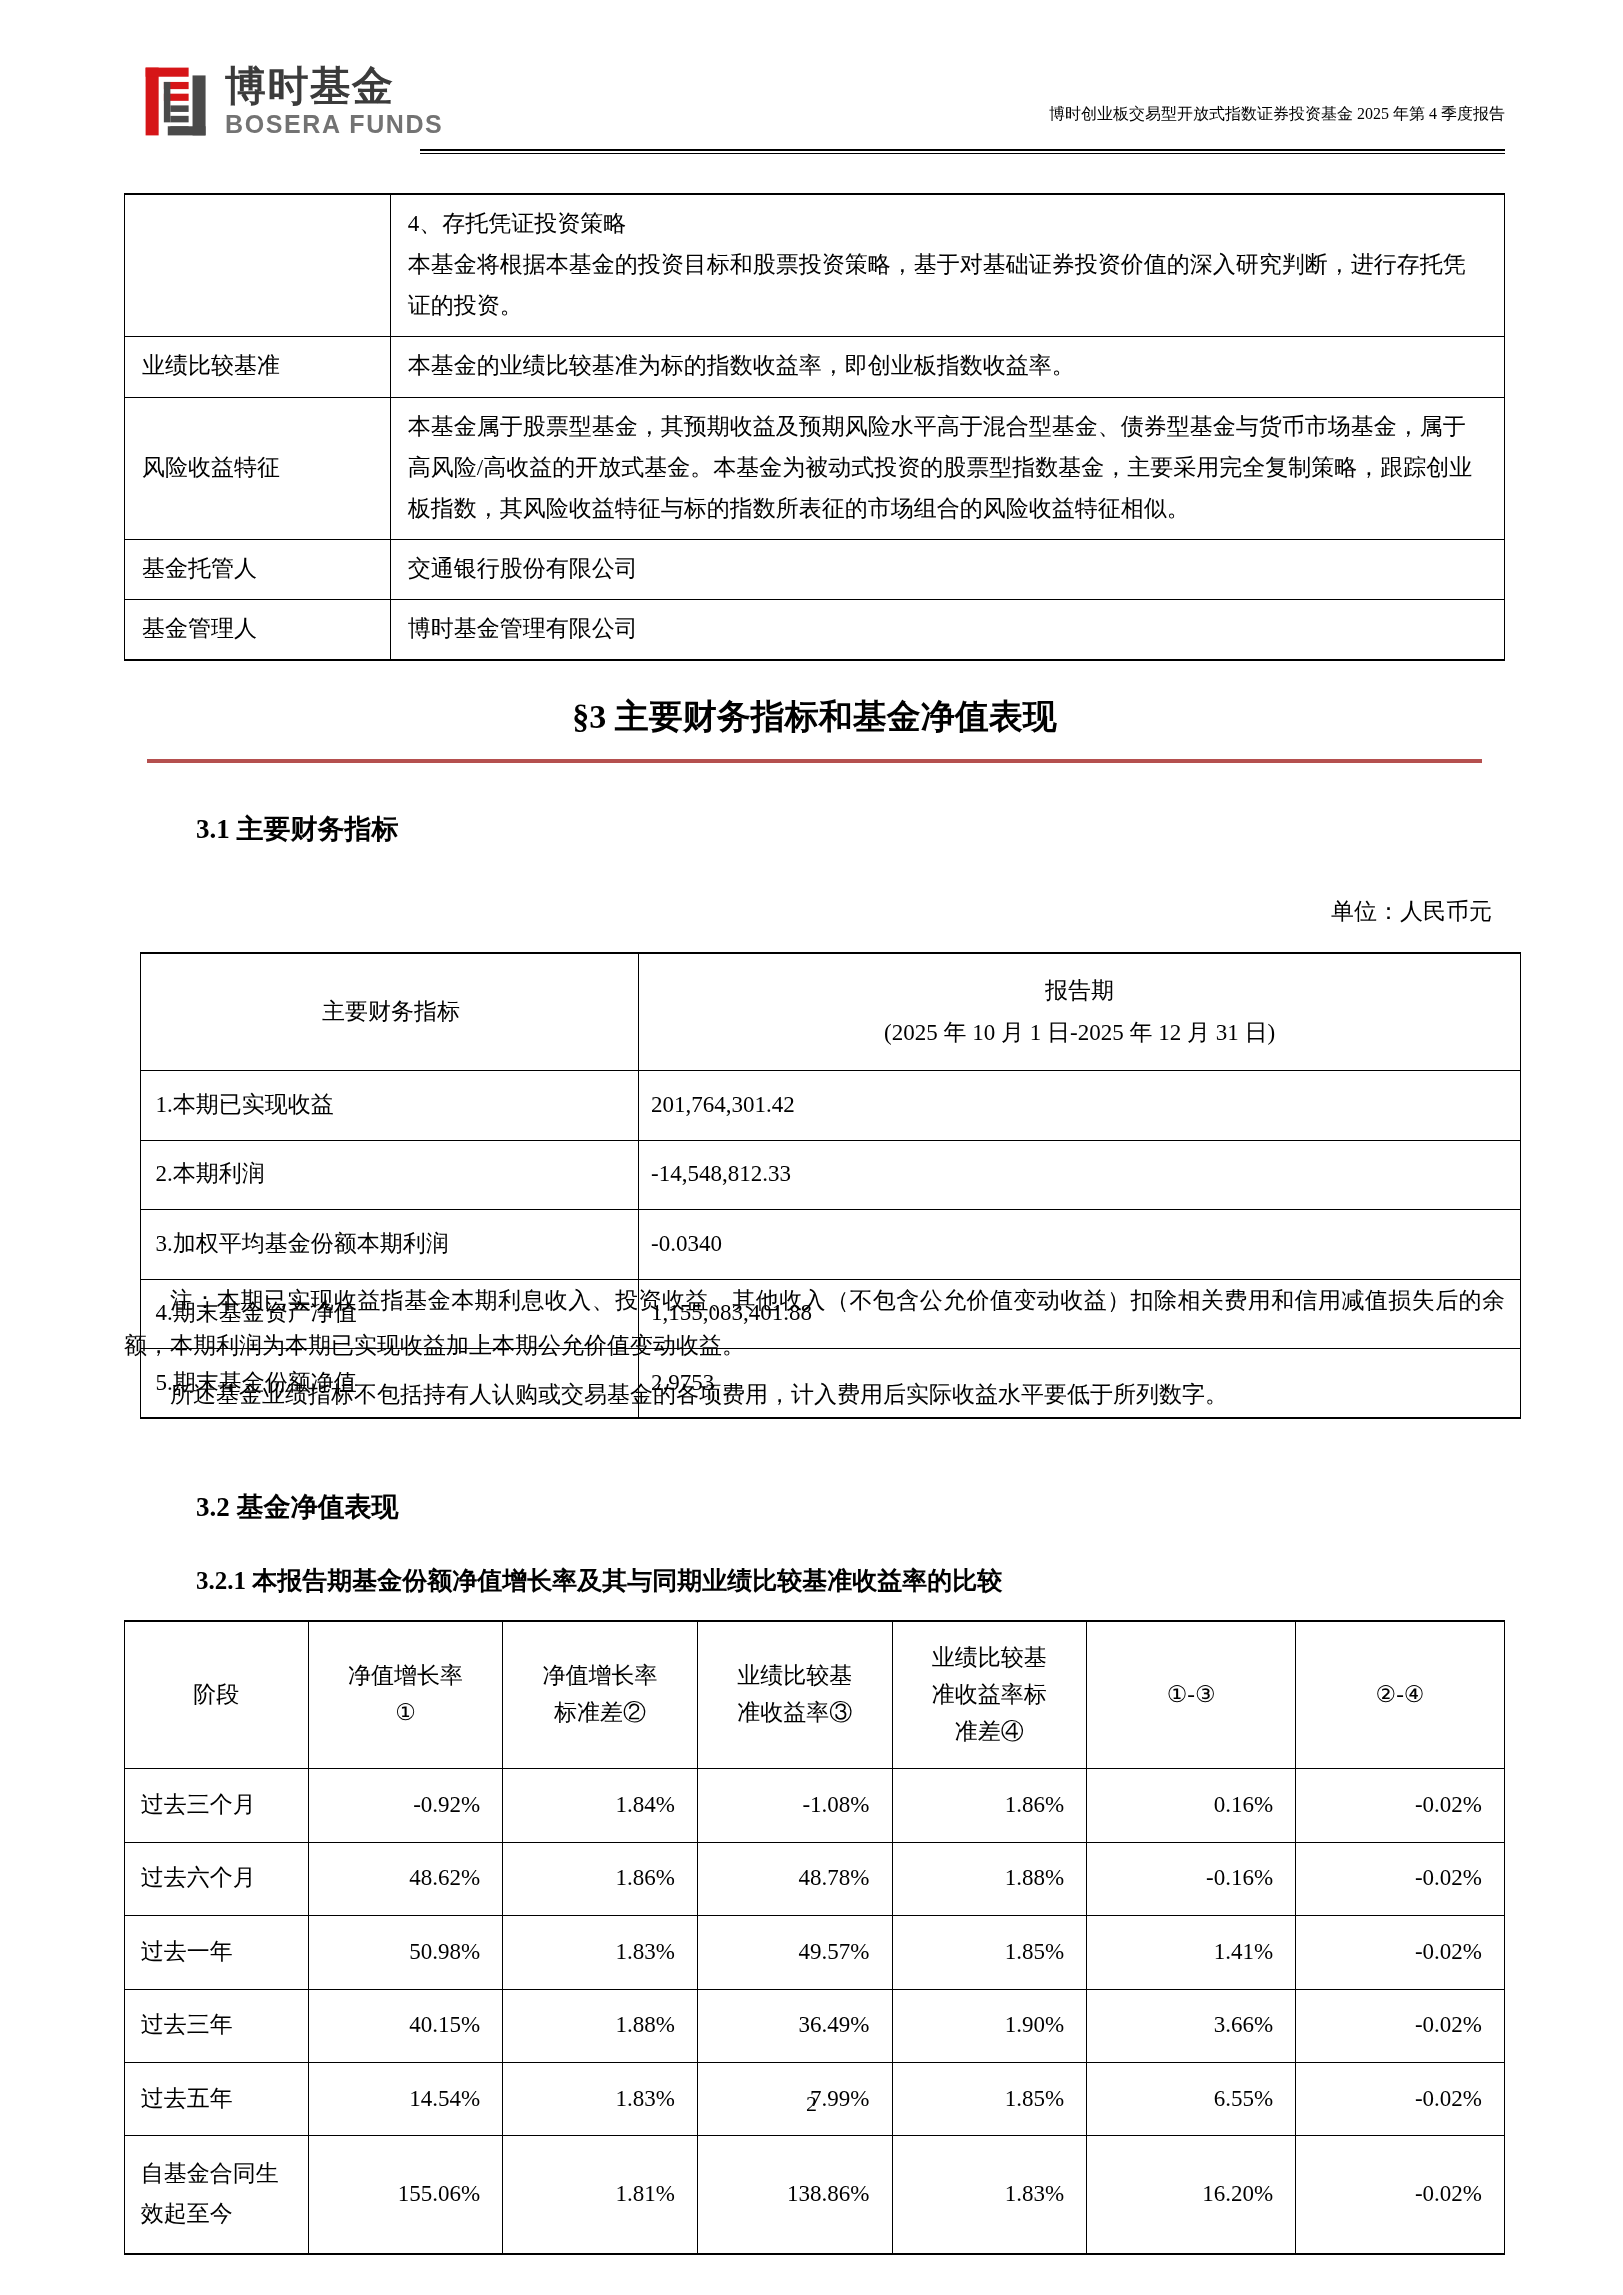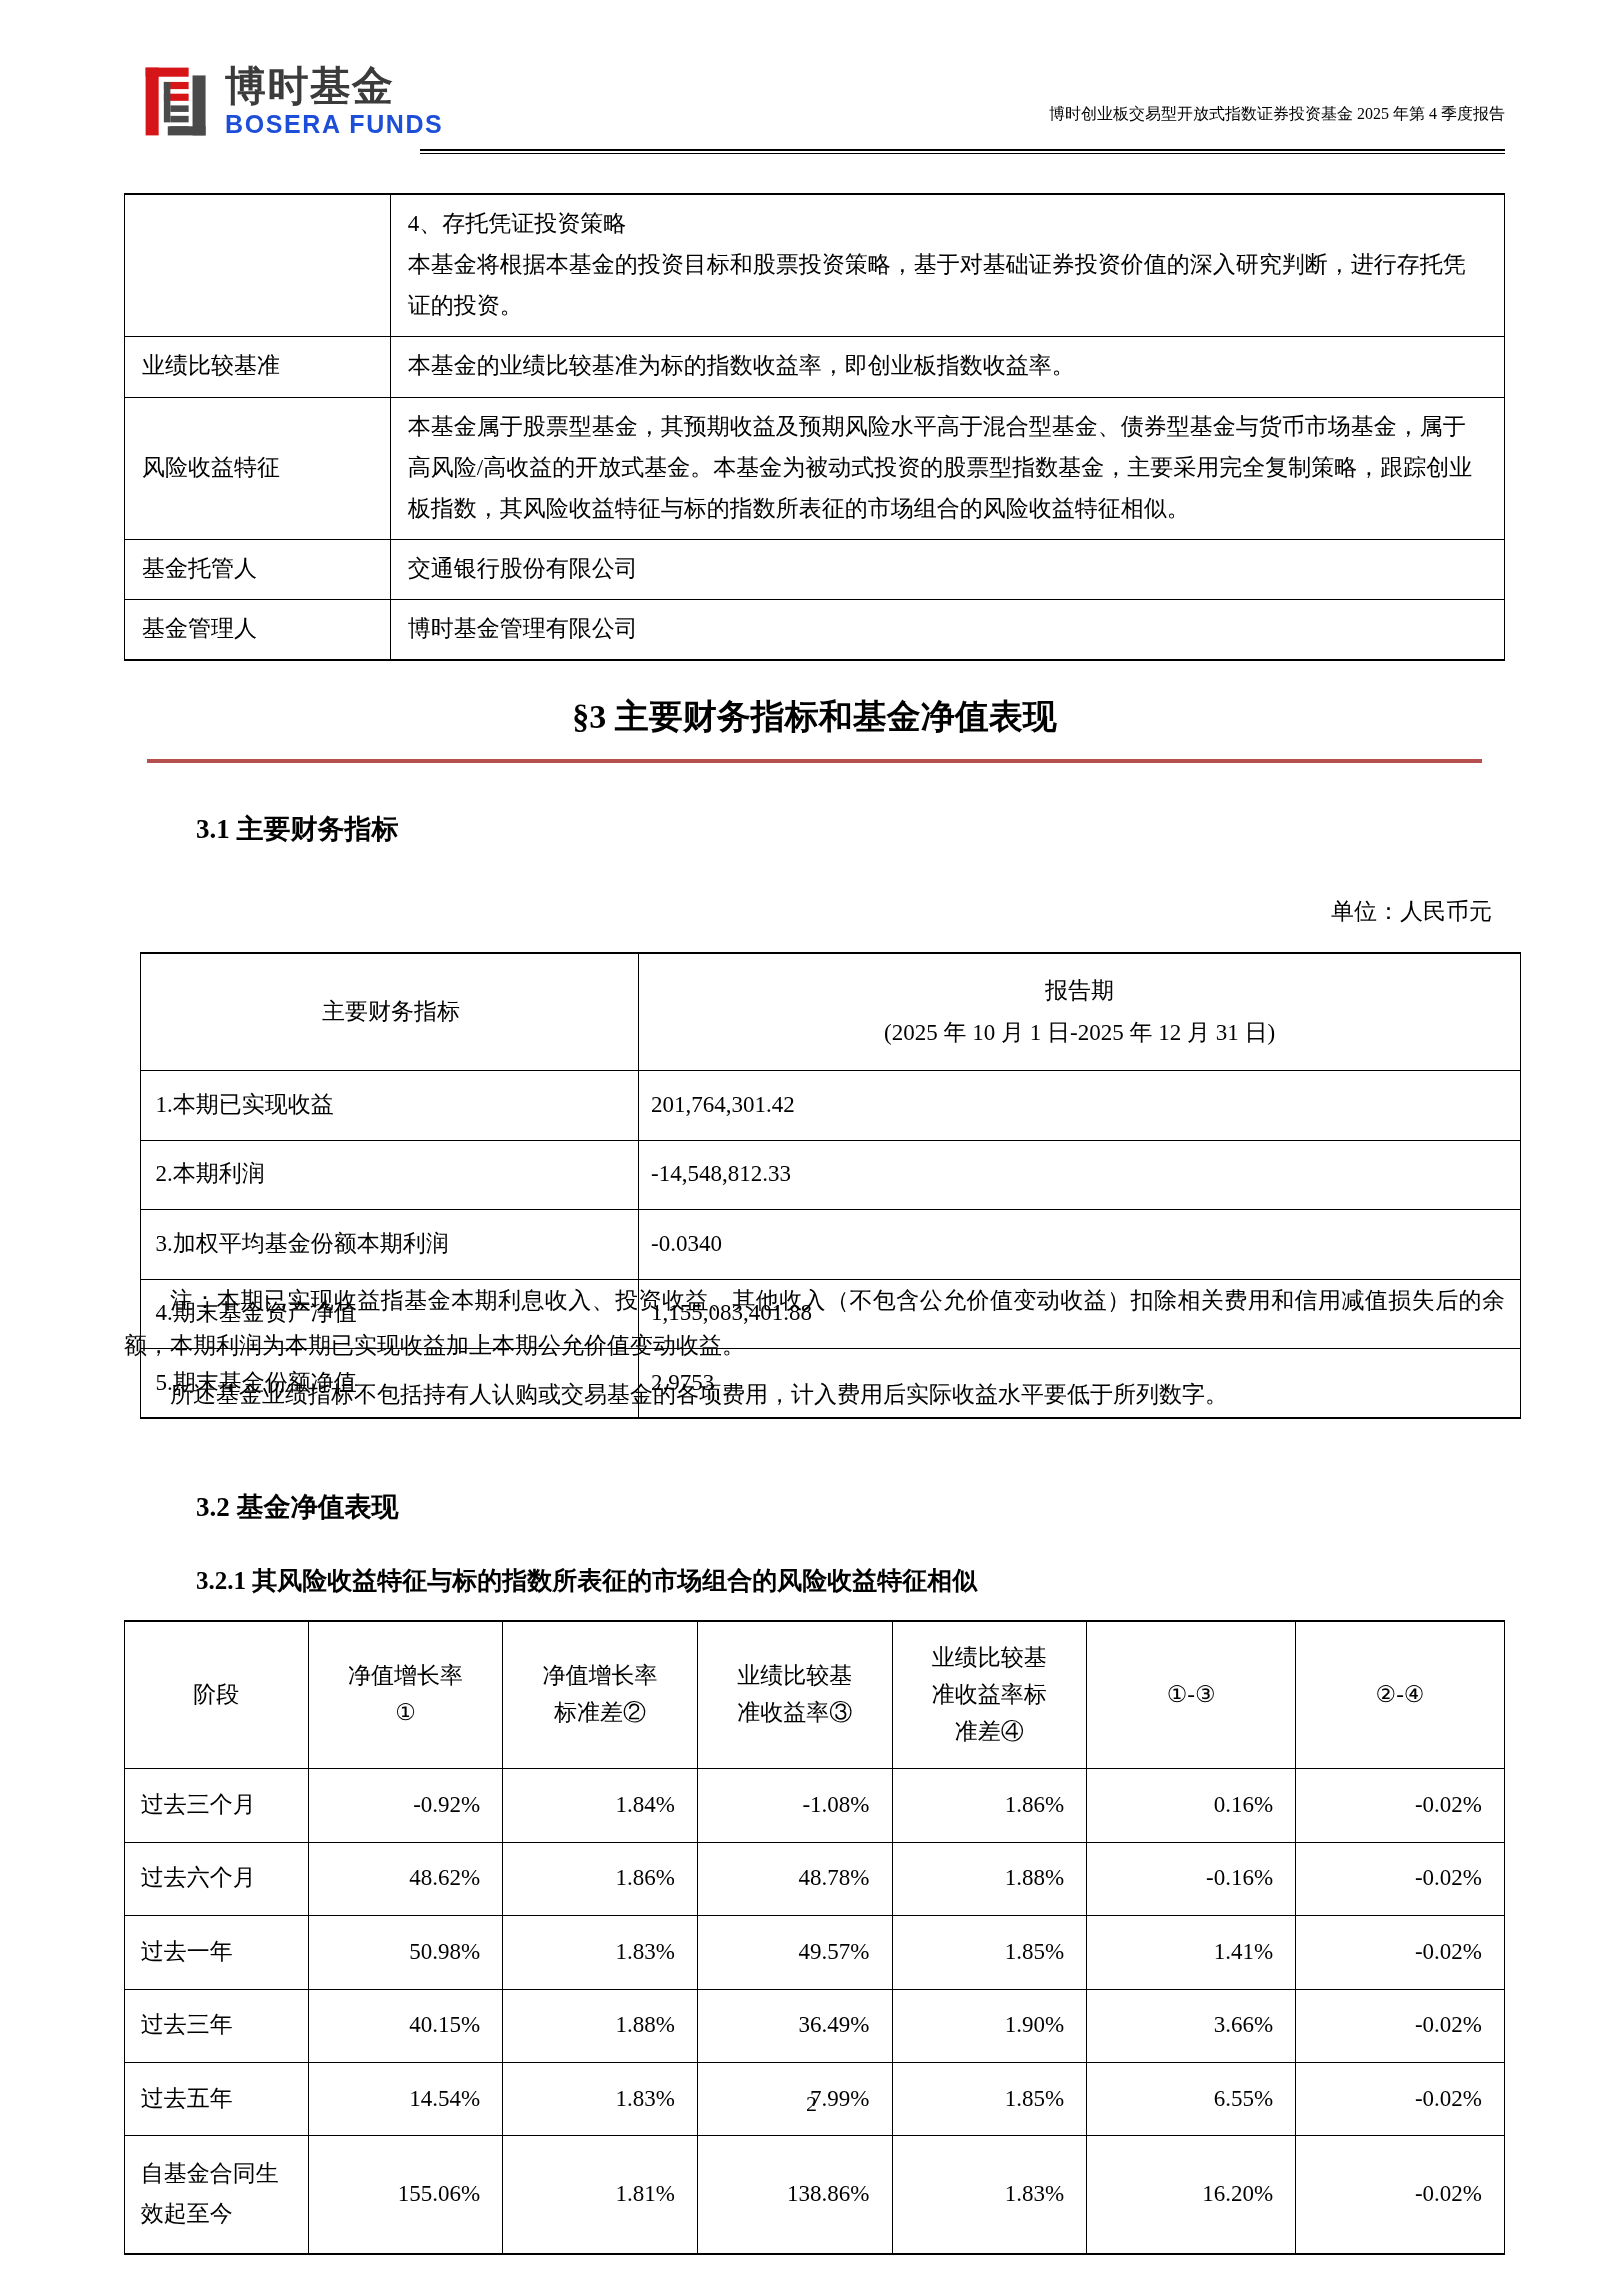--- a/index.html
+++ b/index.html
@@ -53,21 +53,21 @@
     font-family: "Liberation Sans", "DejaVu Sans", sans-serif;
     font-size: 41px;
     font-weight: bold;
     color: #3b3b3b;
     letter-spacing: 1.3px;
   }
   .logo-en {
     font-family: "Liberation Sans", "DejaVu Sans", sans-serif;
     font-size: 25px;
     font-weight: bold;
-    color: #1d4ed8;
+    color: #737373;
     letter-spacing: 1.6px;
     margin-top: 5.9px;
   }
   .header-title {
     position: absolute;
     right: 0;
     top: 52px;
     font-family: "Liberation Serif", "DejaVu Serif", serif;
     font-size: 16px;
     color: #000;
@@ -342,21 +342,21 @@
       </tr>
     </tbody>
   </table>
 
   <div class="note-block" style="top:1279px;">
     <p>注：本期已实现收益指基金本期利息收入、投资收益、其他收入（不包含公允价值变动收益）扣除相关费用和信用减值损失后的余额，本期利润为本期已实现收益加上本期公允价值变动收益。</p>
     <p>所述基金业绩指标不包括持有人认购或交易基金的各项费用，计入费用后实际收益水平要低于所列数字。</p>
   </div>
 
   <div class="sec-h2" style="top:1489px;">3.2  基金净值表现</div>
-  <div class="sec-h3" style="top:1564px;">3.2.1  其风险收益特征与标的指数所表征的市场组合的风险收益特征相似</div>
+  <div class="sec-h3" style="top:1564px;">3.2.1  本报告期基金份额净值增长率及其与同期业绩比较基准收益率的比较</div>
 
   <table class="doc-table thick" id="perf-table">
     <colgroup>
       <col class="col-stage">
         <col class="col-n1">
         <col class="col-n2">
         <col class="col-n3">
       <col class="col-n4">
         <col class="col-n5">
         <col class="col-n5">

